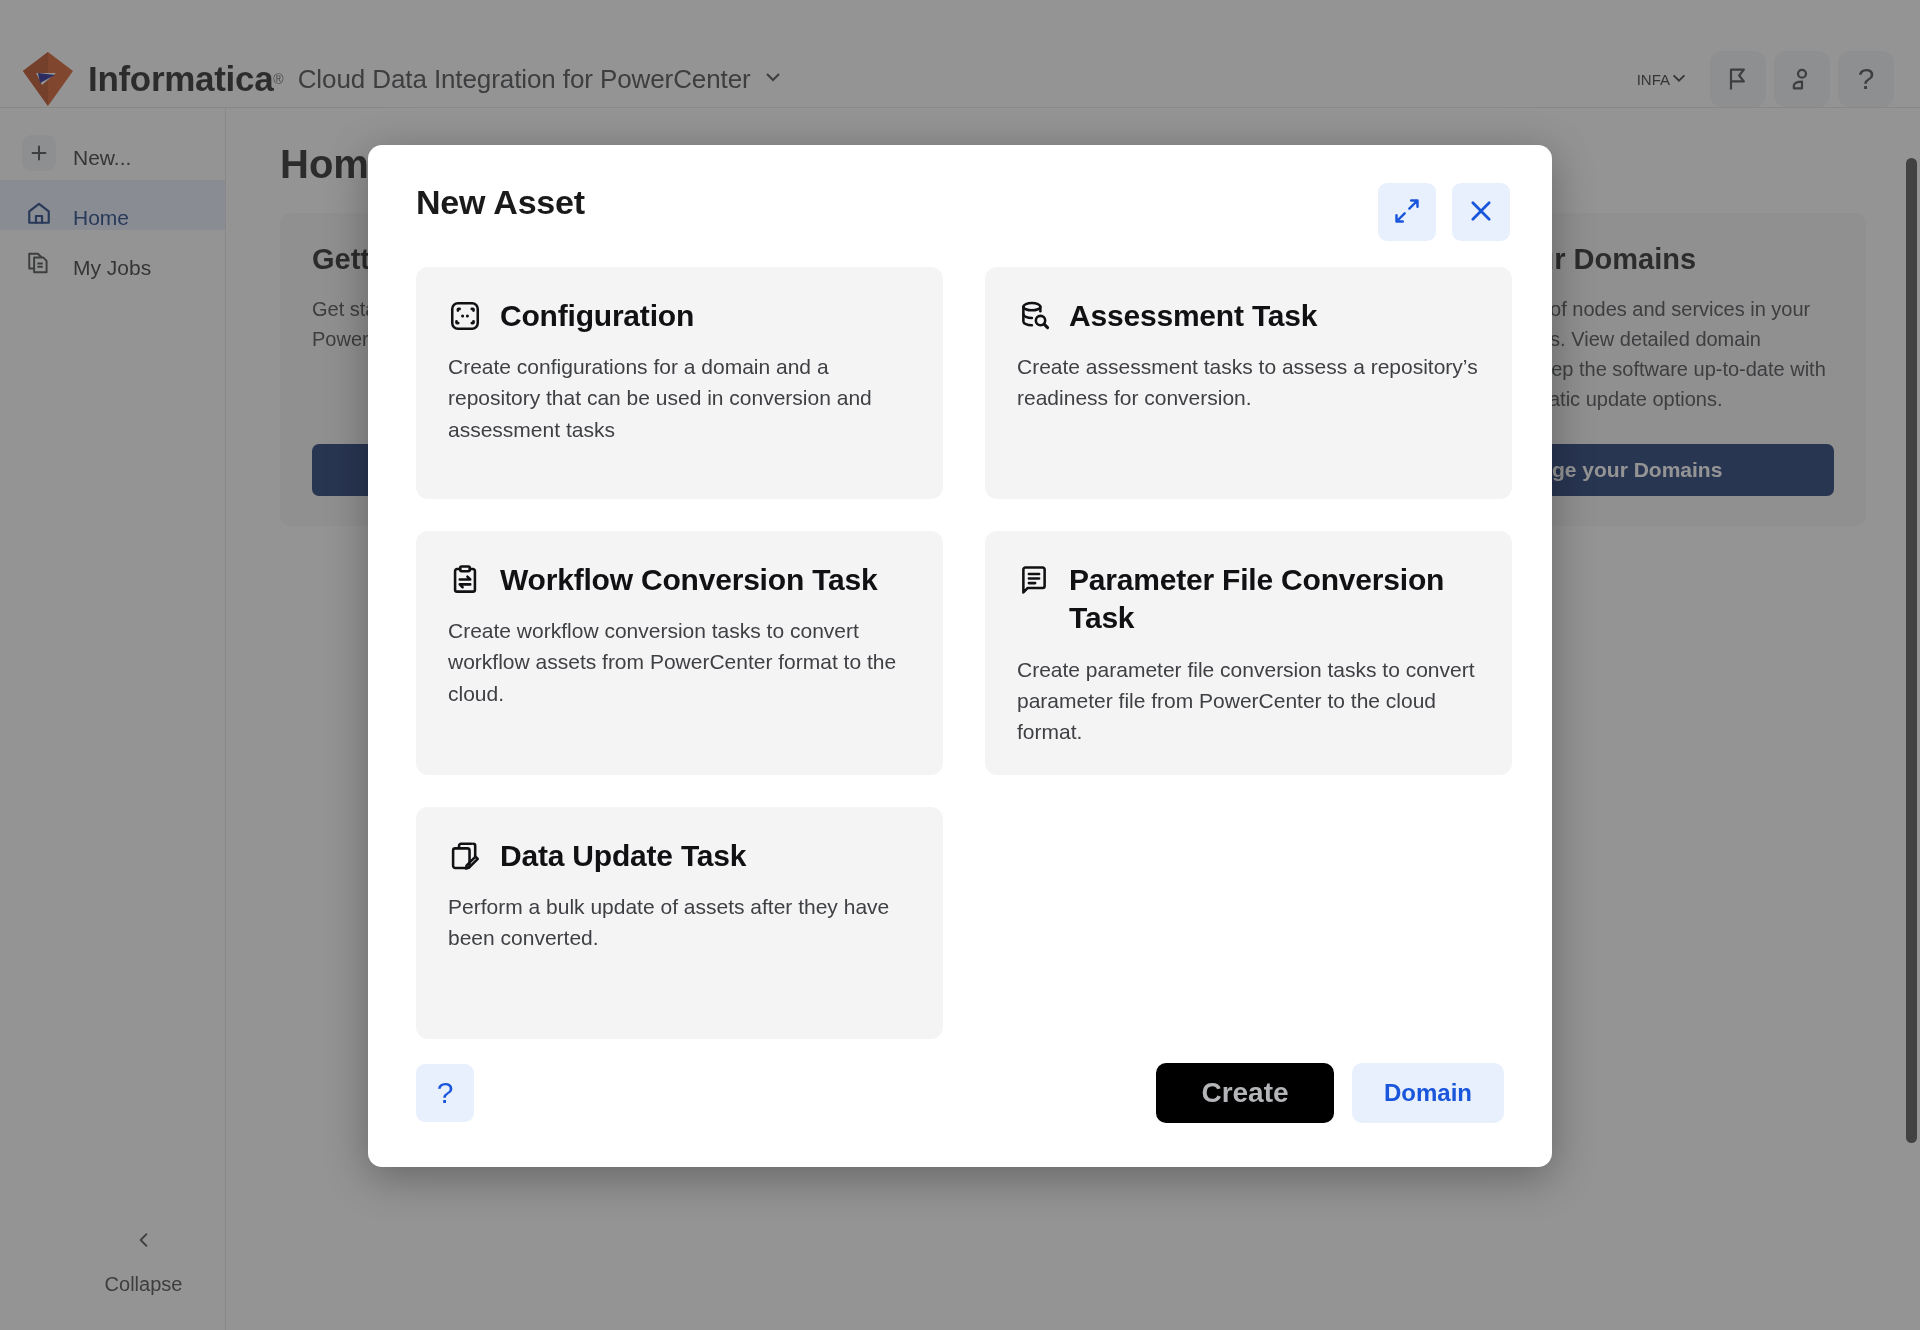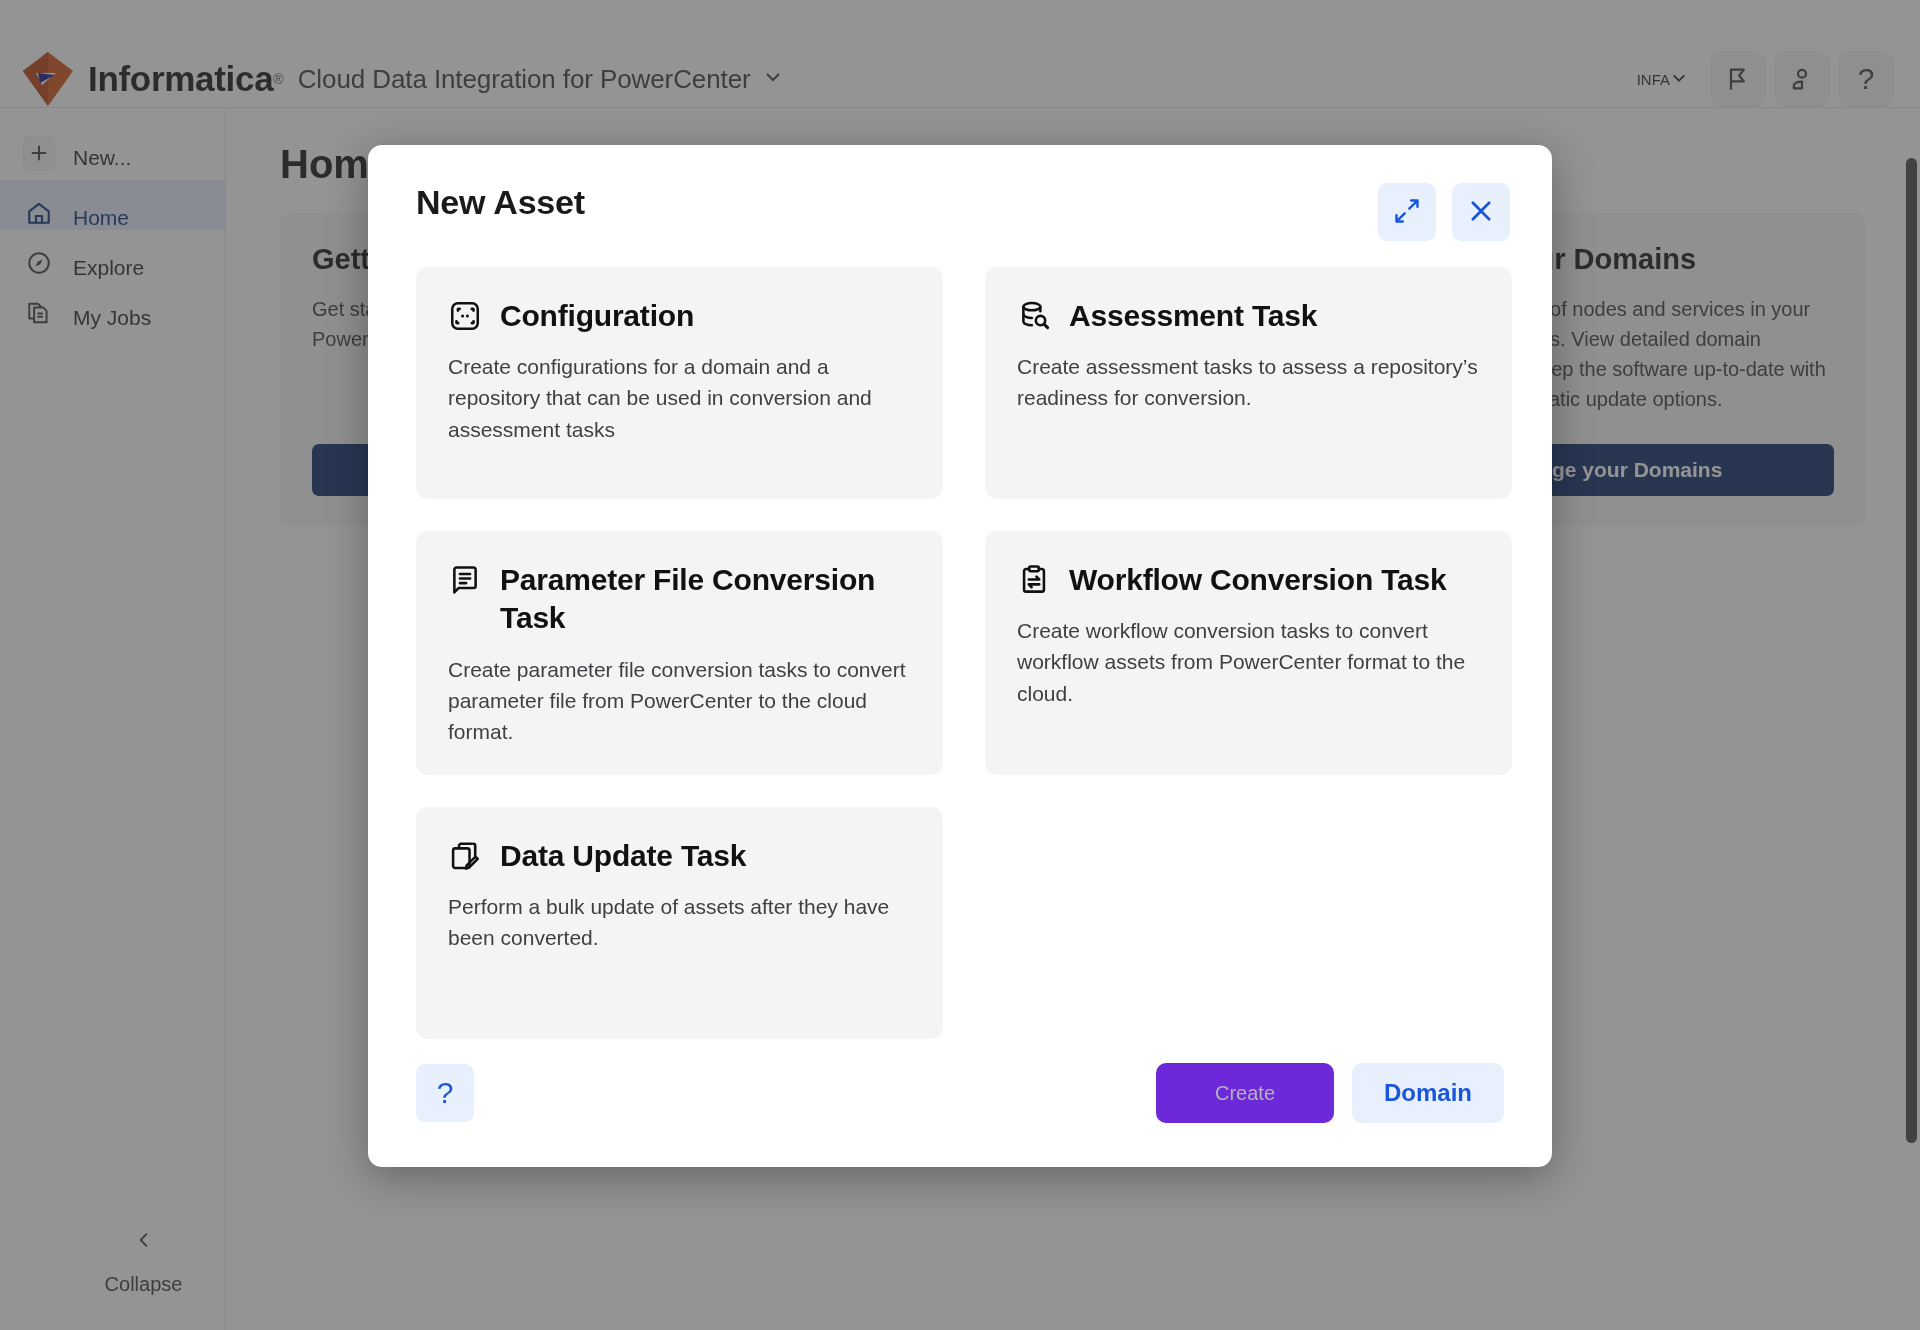--- a/index.html
+++ b/index.html
@@ -142,22 +142,22 @@
   .modal-foot {
     display: flex; align-items: center; padding: 0 48px 44px 48px;
   }
   .help-btn {
     width: 58px; height: 58px; border-radius: 9px; background: #e9f0fd;
     border: none; cursor: pointer; display: flex; align-items: center; justify-content: center;
     color: #1a56db; font-size: 30px; font-weight: 400;
   }
   .foot-actions { margin-left: auto; display: flex; gap: 18px; }
   .btn-create {
-    min-width: 178px; height: 60px; border-radius: 10px; background: #6d28d9;
-    color: #b4b5b8; border: none; font-size: 20px; font-weight: 400;
+    min-width: 178px; height: 60px; border-radius: 10px; background: #000000;
+    color: #b4b5b8; border: none; font-size: 28px; font-weight: 700;
     font-family: "Liberation Sans", sans-serif; cursor: not-allowed;
   }
   .btn-cancel {
     min-width: 152px; height: 60px; border-radius: 10px; background: #e9f0fd;
     color: #1a56db; border: none; font-size: 24px; font-weight: 700;
     font-family: "Liberation Sans", sans-serif; cursor: pointer;
   }
 </style>
 </head>
 <body>
@@ -231,29 +231,20 @@
       <div class="nav-item active">
         <span class="nav-ico">
           <svg width="26" height="26" viewBox="0 0 24 24" fill="none" stroke="#10367d" stroke-width="2" stroke-linejoin="round" stroke-linecap="round">
             <path d="M3 10.5L12 3.5l9 7V21H3z"></path>
             <path d="M9.2 21v-6.2h5.6V21"></path>
           </svg>
         </span>
         <span>Home</span>
       </div>
 
-      <div class="nav-item">
-        <span class="nav-ico">
-          <svg width="26" height="26" viewBox="0 0 24 24" fill="none" stroke="#3f4044" stroke-width="1.9" stroke-linejoin="round">
-            <circle cx="12" cy="12" r="9"></circle>
-            <path d="M15.2 8.8l-2 4.4-4.4 2 2-4.4z" fill="#3f4044" stroke="none"></path>
-          </svg>
-        </span>
-        <span>Explore</span>
-      </div>
 
       <div class="nav-item">
         <span class="nav-ico">
           <svg width="26" height="26" viewBox="0 0 24 24" fill="none" stroke="#3f4044" stroke-width="1.8" stroke-linejoin="round">
             <path d="M3 3.5h8l3 3V17H3z"></path>
             <path d="M7.5 7h8.5l3 3v10.5H7.5z" fill="#ffffff"></path>
             <path d="M10.5 12.5h5M10.5 15.5h5"></path>
           </svg>
         </span>
         <span>My Jobs</span>
@@ -366,41 +357,41 @@
             </span>
             <span class="asset-title">Assessment Task</span>
           </div>
           <div class="asset-desc">Create assessment tasks to assess a repository’s readiness for conversion.</div>
         </div>
 
         <div class="asset-card">
           <div class="asset-head">
             <span class="asset-ico">
               <svg width="34" height="34" viewBox="0 0 24 24" fill="none" stroke="#111114" stroke-width="1.8" stroke-linecap="round" stroke-linejoin="round">
-                <path d="M4.5 4.6a1.4 1.4 0 011.4-1.4h12.2a1.4 1.4 0 011.4 1.4v11.6a1.4 1.4 0 01-1.4 1.4H7.6l-3.1 3.2z"></path>
-                <path d="M8.4 7.8h7.2M8.4 11h7.2M8.4 14.2h4.4"></path>
-              </svg>
-            </span>
-            <span class="asset-title">Parameter File Conversion Task</span>
+                <path d="M8.6 4.2H6.4a1.4 1.4 0 00-1.4 1.4v13.2a1.4 1.4 0 001.4 1.4h11.2a1.4 1.4 0 001.4-1.4V5.6a1.4 1.4 0 00-1.4-1.4h-2.2"></path>
+                <rect x="8.6" y="2.4" width="6.8" height="3.4" rx="1"></rect>
+                <path d="M8.3 11.6h7.4l-2-2M15.7 15.1H8.3l2 2"></path>
+              </svg>
+            </span>
+            <span class="asset-title">Workflow Conversion Task</span>
           </div>
-          <div class="asset-desc">Create parameter file conversion tasks to convert parameter file from PowerCenter to the cloud format.</div>
+          <div class="asset-desc">Create workflow conversion tasks to convert workflow assets from PowerCenter format to the cloud.</div>
         </div>
 
         <div class="asset-card">
           <div class="asset-head">
             <span class="asset-ico">
               <svg width="34" height="34" viewBox="0 0 24 24" fill="none" stroke="#111114" stroke-width="1.8" stroke-linecap="round" stroke-linejoin="round">
-                <path d="M8.6 4.2H6.4a1.4 1.4 0 00-1.4 1.4v13.2a1.4 1.4 0 001.4 1.4h11.2a1.4 1.4 0 001.4-1.4V5.6a1.4 1.4 0 00-1.4-1.4h-2.2"></path>
-                <rect x="8.6" y="2.4" width="6.8" height="3.4" rx="1"></rect>
-                <path d="M8.3 11.6h7.4l-2-2M15.7 15.1H8.3l2 2"></path>
-              </svg>
-            </span>
-            <span class="asset-title">Workflow Conversion Task</span>
+                <path d="M4.5 4.6a1.4 1.4 0 011.4-1.4h12.2a1.4 1.4 0 011.4 1.4v11.6a1.4 1.4 0 01-1.4 1.4H7.6l-3.1 3.2z"></path>
+                <path d="M8.4 7.8h7.2M8.4 11h7.2M8.4 14.2h4.4"></path>
+              </svg>
+            </span>
+            <span class="asset-title">Parameter File Conversion Task</span>
           </div>
-          <div class="asset-desc">Create workflow conversion tasks to convert workflow assets from PowerCenter format to the cloud.</div>
+          <div class="asset-desc">Create parameter file conversion tasks to convert parameter file from PowerCenter to the cloud format.</div>
         </div>
 
         <div class="asset-card">
           <div class="asset-head">
             <span class="asset-ico">
               <svg width="34" height="34" viewBox="0 0 24 24" fill="none" stroke="#111114" stroke-width="1.8" stroke-linecap="round" stroke-linejoin="round">
                 <path d="M16.4 3.4H9.2a1.4 1.4 0 00-1.4 1.4v1.6"></path>
                 <path d="M17.8 3.4a1.4 1.4 0 011.4 1.4v7.2"></path>
                 <rect x="3.6" y="6.6" width="11.6" height="13.8" rx="1.5"></rect>
                 <path d="M19.4 12.4l1.6 1.6-6.2 6.2-2.2.6.6-2.2z"></path>

